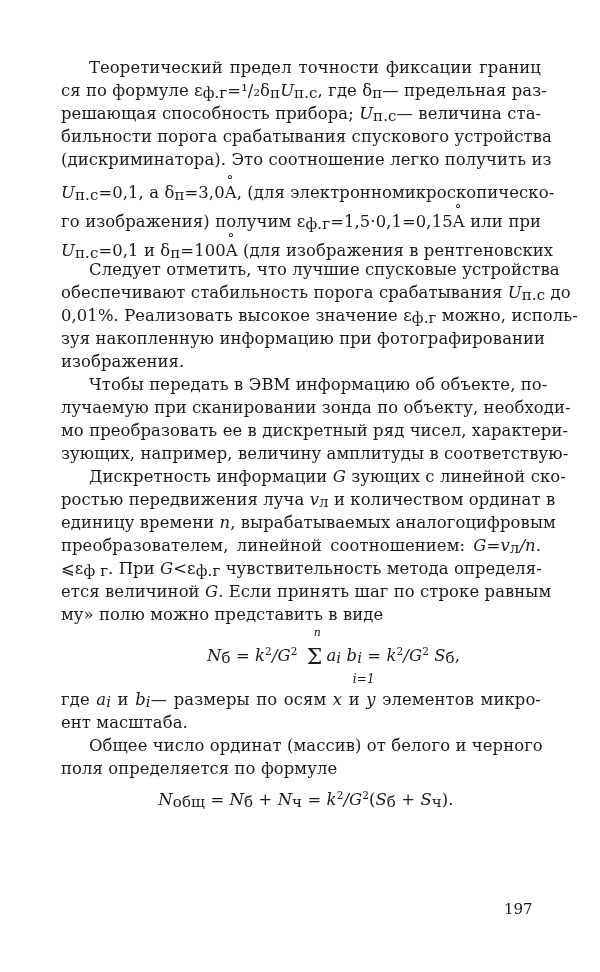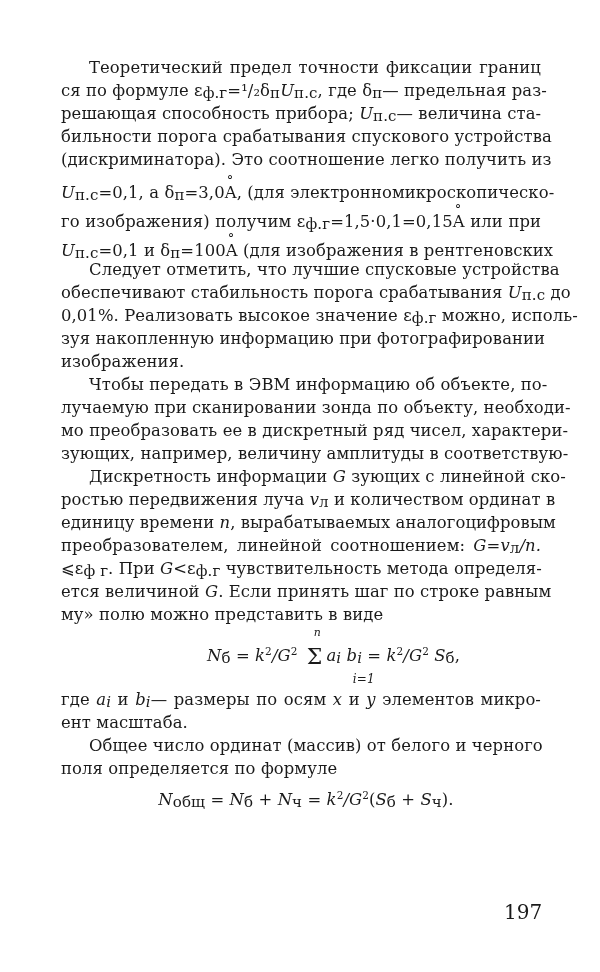--- a/index.html
+++ b/index.html
@@ -24,21 +24,21 @@
     .formula-sum {
       height: 62px; position: relative; text-align: center;
     }
     .formula-sum .fx { position: absolute; left: 146px; top: 18px; white-space: nowrap; }
     .sigma { position: relative; display: inline-block; font-size: 22px; margin: 0 4px; vertical-align: -3px; }
     .sigma .top { position: absolute; left: 7px; top: -18px; font-size: 11px; font-style: italic; }
     .sigma .bot { position: absolute; left: -2px; top: 28px; font-size: 12px; white-space: nowrap; margin-left: 48px; }
     .formula-total { height: 30px; line-height: 30px; text-align: center; padding-left: 10px; }
     .pagenum {
       position: absolute; left: 504px; top: 900px;
-      font-family: "DejaVu Serif", "Liberation Serif", serif; font-size: 20px; color: #1a1a1a;
+      font-family: "DejaVu Serif", "Liberation Serif", serif; font-size: 15px; color: #1a1a1a;
     }
   </style>
 </head>
 <body>
 
 <div class="page">
 
   <div class="ln ind"><span>Теоретический предел точности фиксации границ</span></div>
   <div class="ln">
     <span>ся по формуле</span>

